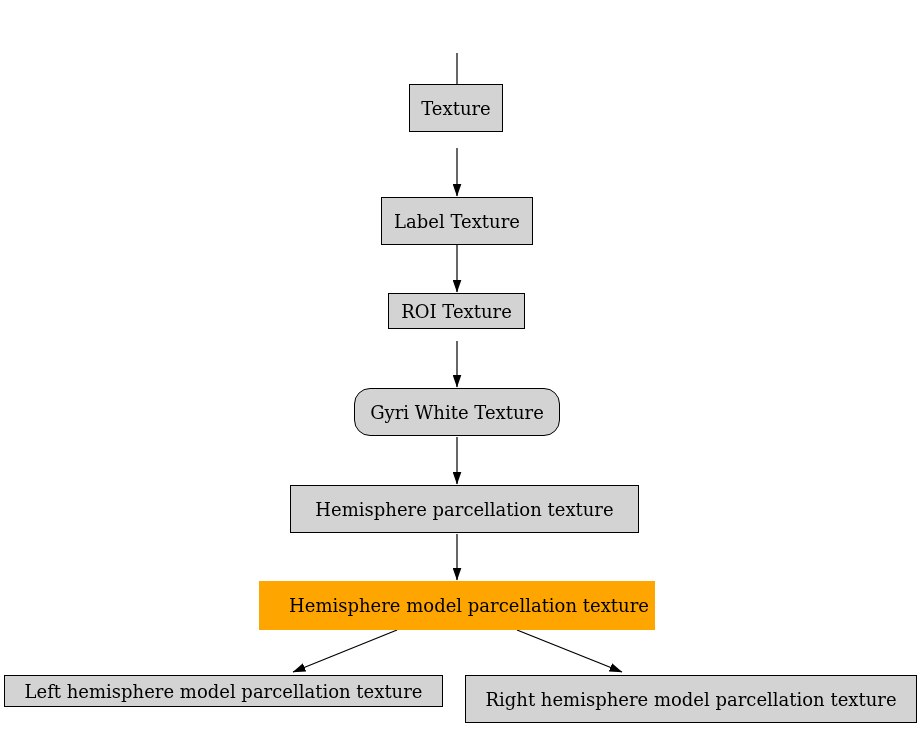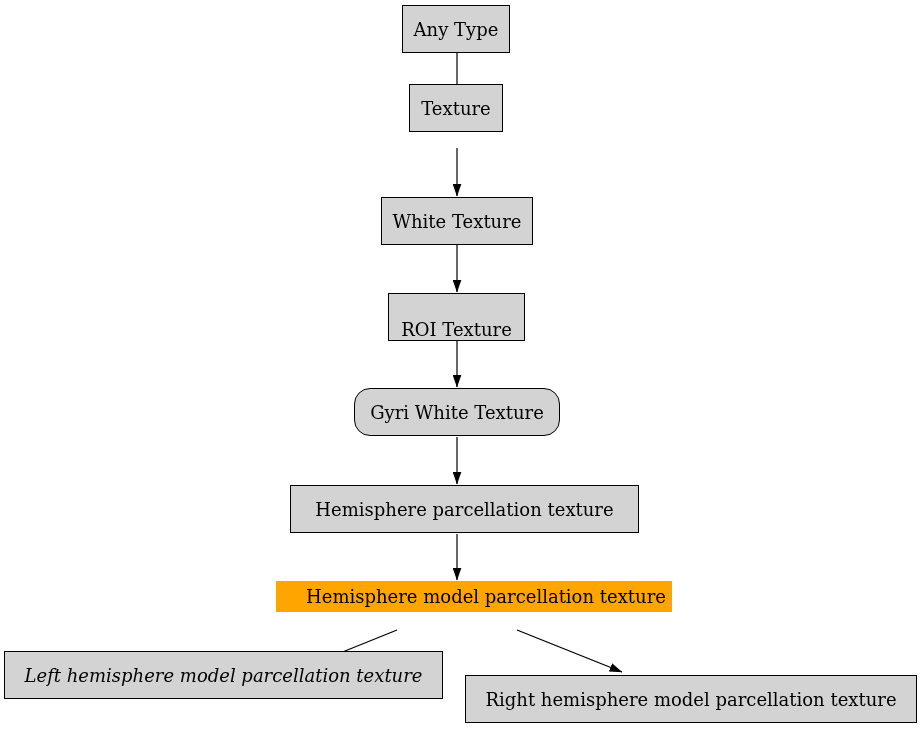--- a/index.html
+++ b/index.html
@@ -54,49 +54,46 @@
     <line x1="457" y1="53" x2="457" y2="99" stroke="#000000" stroke-width="1.2" marker-end="url(#arrowhead)"></line>
     <line x1="457" y1="148" x2="457" y2="196" stroke="#000000" stroke-width="1.2" marker-end="url(#arrowhead)"></line>
     <line x1="457" y1="245" x2="457" y2="292" stroke="#000000" stroke-width="1.2" marker-end="url(#arrowhead)"></line>
     <line x1="457" y1="341" x2="457" y2="387" stroke="#000000" stroke-width="1.2" marker-end="url(#arrowhead)"></line>
     <line x1="457" y1="437" x2="457" y2="484" stroke="#000000" stroke-width="1.2" marker-end="url(#arrowhead)"></line>
     <line x1="457" y1="534" x2="457" y2="580" stroke="#000000" stroke-width="1.2" marker-end="url(#arrowhead)"></line>
     <line x1="397" y1="630" x2="293" y2="672" stroke="#000000" stroke-width="1.2" marker-end="url(#arrowhead)"></line>
     <line x1="517" y1="630" x2="622" y2="672" stroke="#000000" stroke-width="1.2" marker-end="url(#arrowhead)"></line>
   </svg>
 
-  <div class="node" style="left:402px; top:5px;   width:108px; height:48px;">
-    <span>Any Type</span>
-  </div>
 
   <div class="node" style="left:409px; top:84px; width:94px;  height:48px;">
     <span>Texture</span>
   </div>
 
   <div class="node" style="left:381px; top:197px; width:152px; height:48px;">
-    <span>White Texture</span>
+    <span>Label Texture</span>
   </div>
 
-  <div class="node" style="left:388px; top:293px; width:137px; height:48px;align-items:flex-end;">
+  <div class="node" style="left:388px; top:293px; width:137px; height:36px;">
     <span>ROI Texture</span>
   </div>
 
   <div class="node" style="left:354px; top:388px; width:206px; height:48px;border-radius:16px;">
     <span>Gyri White Texture</span>
   </div>
 
   <div class="node" style="left:290px; top:485px; width:349px; height:48px;">
     <span>Hemisphere parcellation texture</span>
   </div>
 
-  <div class="node highlight" style="left:276px; top:581px; width:396px; height:31px;padding-left:24px;">
+  <div class="node highlight" style="left:259px; top:581px; width:396px; height:49px;padding-left:24px;">
     <span>Hemisphere model parcellation texture</span>
   </div>
 
-  <div class="node" style="left:4px;   top:651px; width:439px; height:48px;font-style:italic;">
+  <div class="node" style="left:4px;   top:675px; width:439px; height:32px;">
     <span>Left hemisphere model parcellation texture</span>
   </div>
 
   <div class="node" style="left:465px; top:675px; width:452px; height:48px;">
     <span>Right hemisphere model parcellation texture</span>
   </div>
 
 </div>
 
 </body></html>

